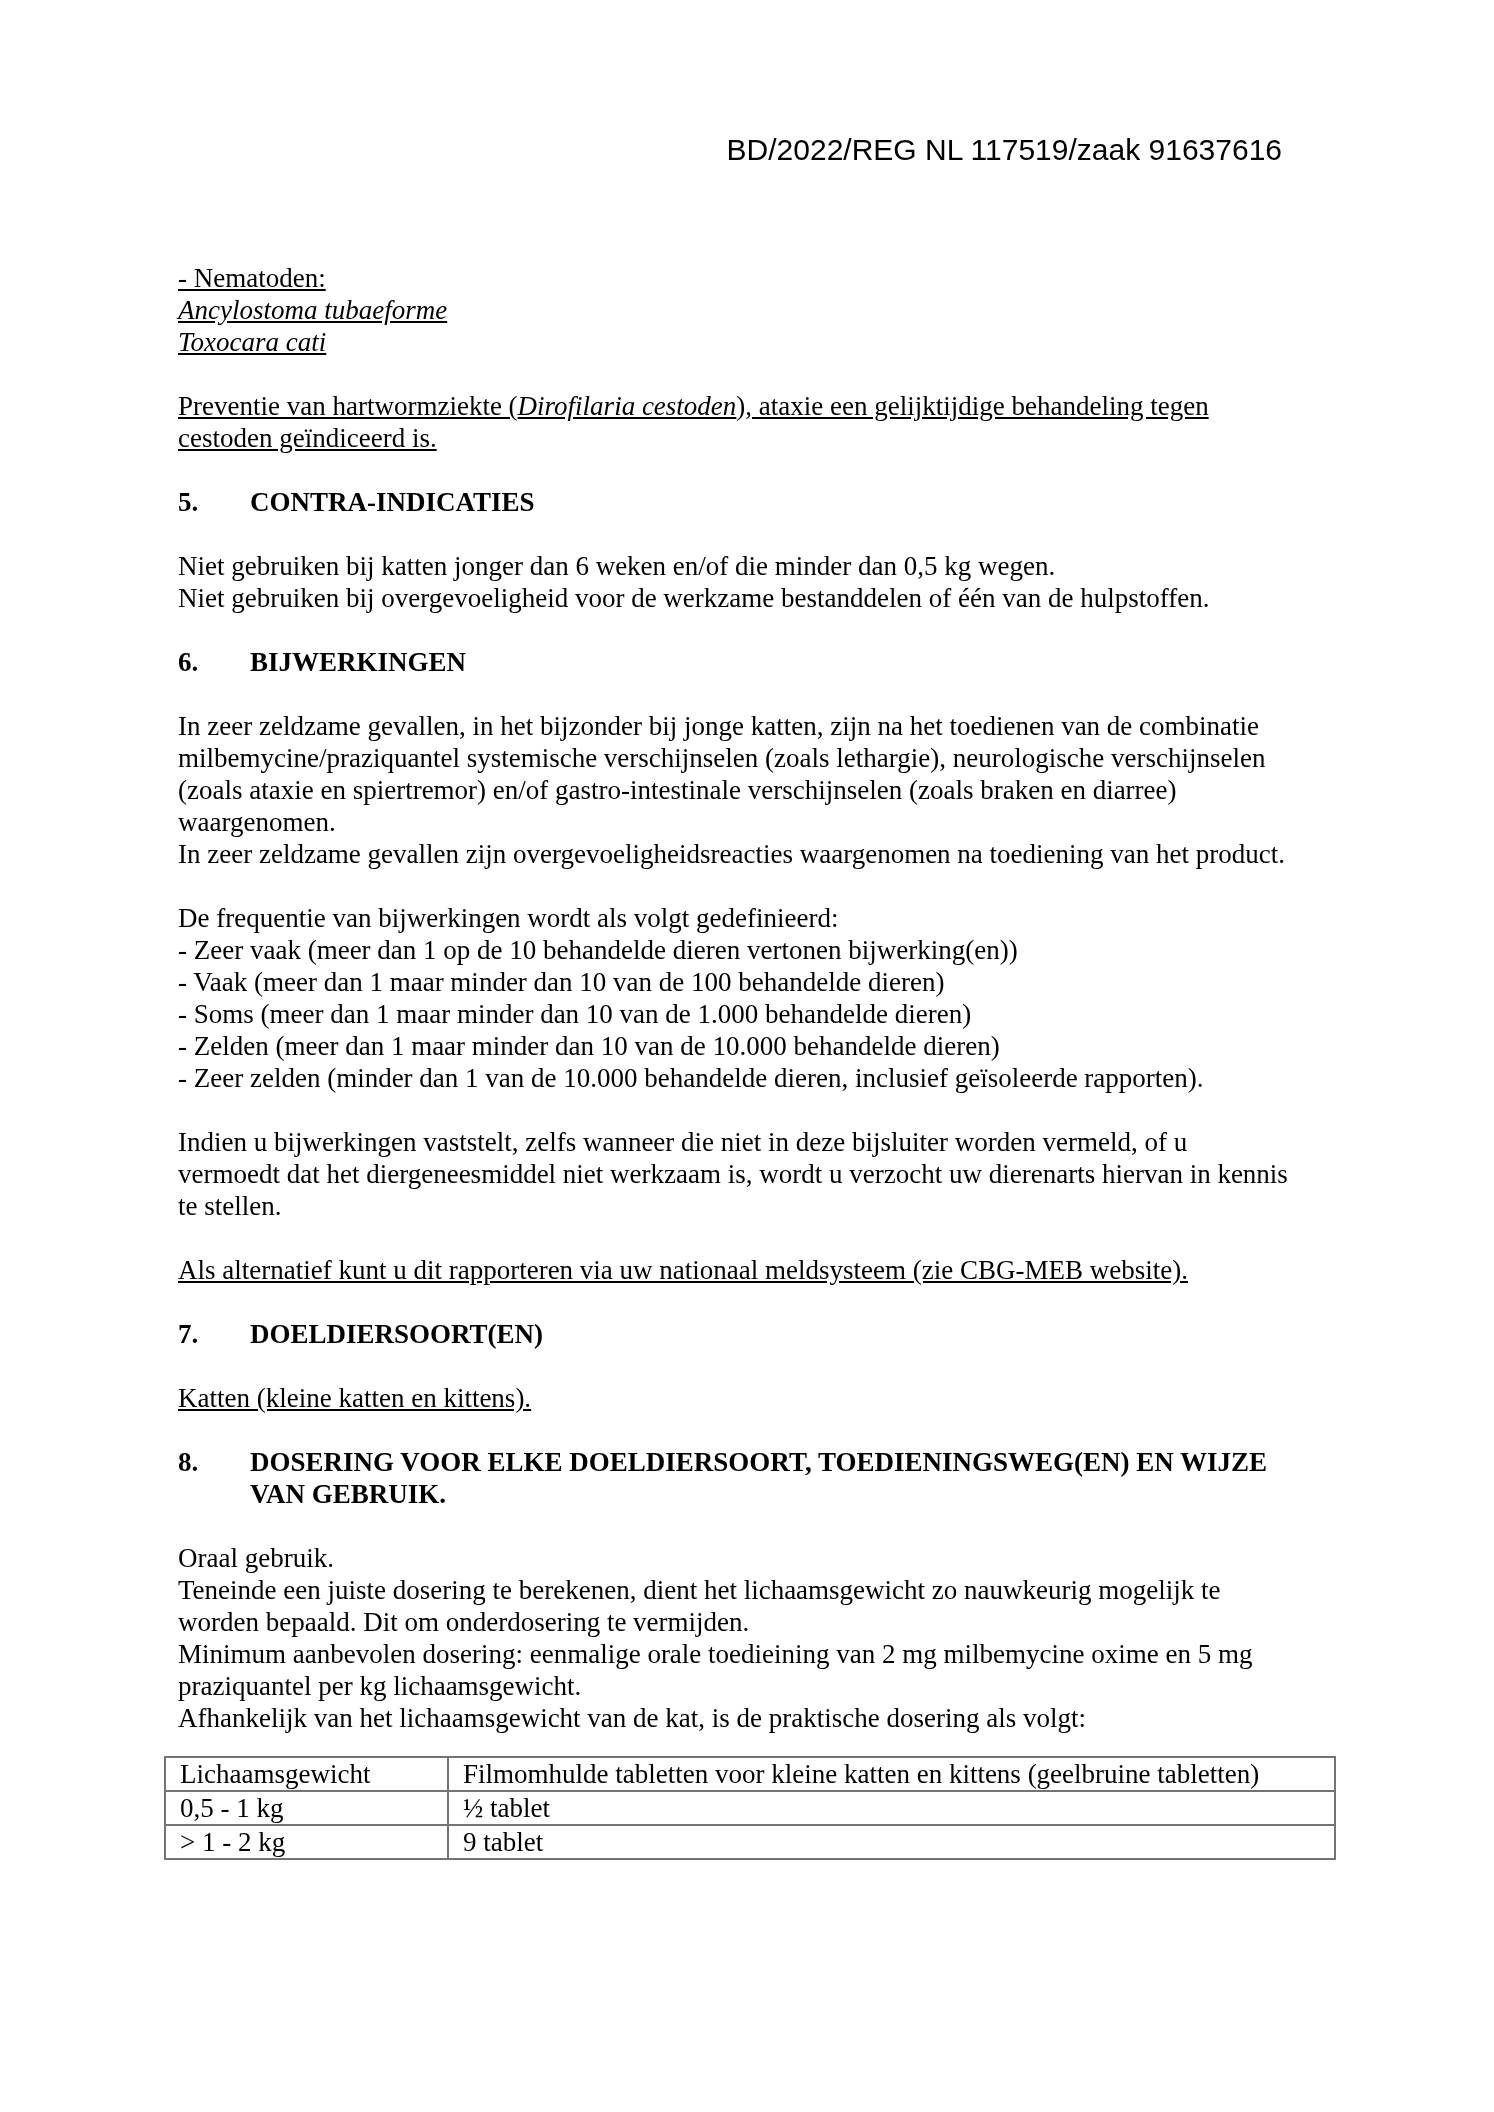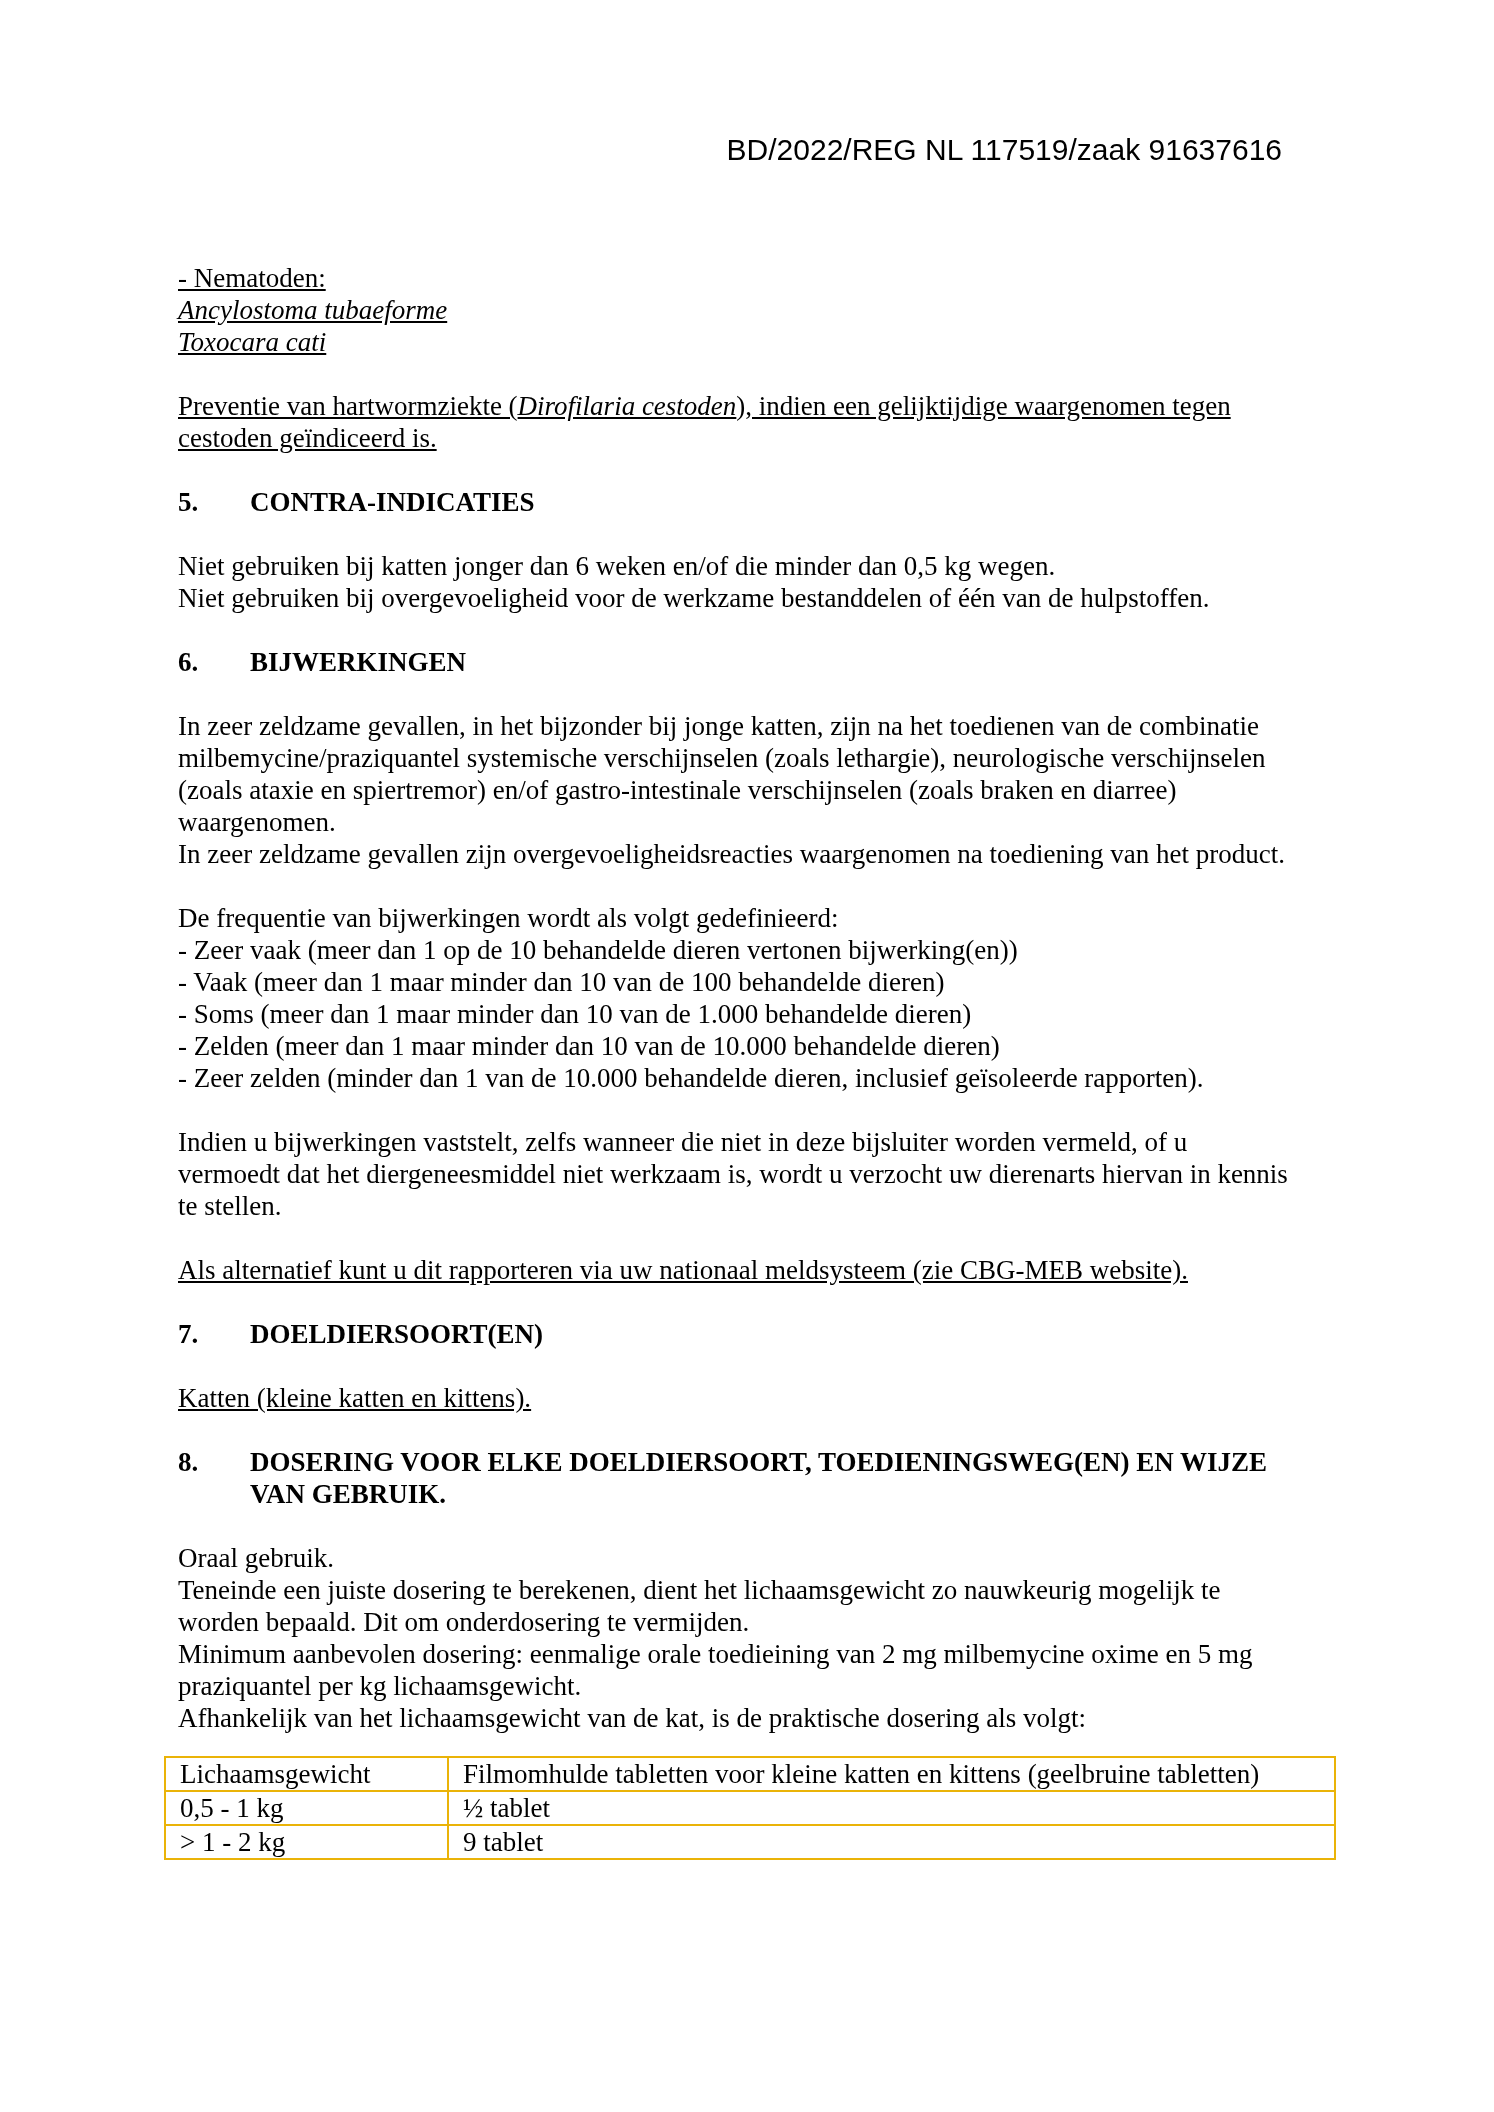--- a/index.html
+++ b/index.html
@@ -50,21 +50,21 @@
   .heading .htitle {
     flex: 1;
   }
   table.dosage {
     border-collapse: collapse;
     margin-left: -14px;
     width: 1172px;
     table-layout: fixed;
   }
   table.dosage td {
-    border: 2px solid #eab308;
+    border: 2px solid #737373;
     padding: 0 4px 0 14px;
     height: 32px;
     line-height: 30px;
     vertical-align: middle;
   }
   table.dosage td.col-weight { width: 263px; }
 </style>
 </head>
 <body>
 
@@ -76,21 +76,21 @@
   </div>
 
   <div class="sp3"></div>
 
   <div class="line">- Nematoden:</div>
   <div class="line italic">Ancylostoma tubaeforme</div>
   <div class="line italic">Toxocara cati</div>
 
   <div class="sp1"></div>
 
-  <div class="line"><span>Preventie van hartwormziekte (</span><span class="italic">Dirofilaria cestoden</span><span>), indien een gelijktijdige waargenomen tegen</span></div>
+  <div class="line"><span>Preventie van hartwormziekte (</span><span class="italic">Dirofilaria cestoden</span><span>), ataxie een gelijktijdige behandeling tegen</span></div>
   <div class="line">cestoden geïndiceerd is.</div>
 
   <div class="sp1"></div>
 
   <div class="heading">
     <span class="hnum">5.</span>
     <span class="htitle">CONTRA-INDICATIES</span>
   </div>
 
   <div class="sp1"></div>

